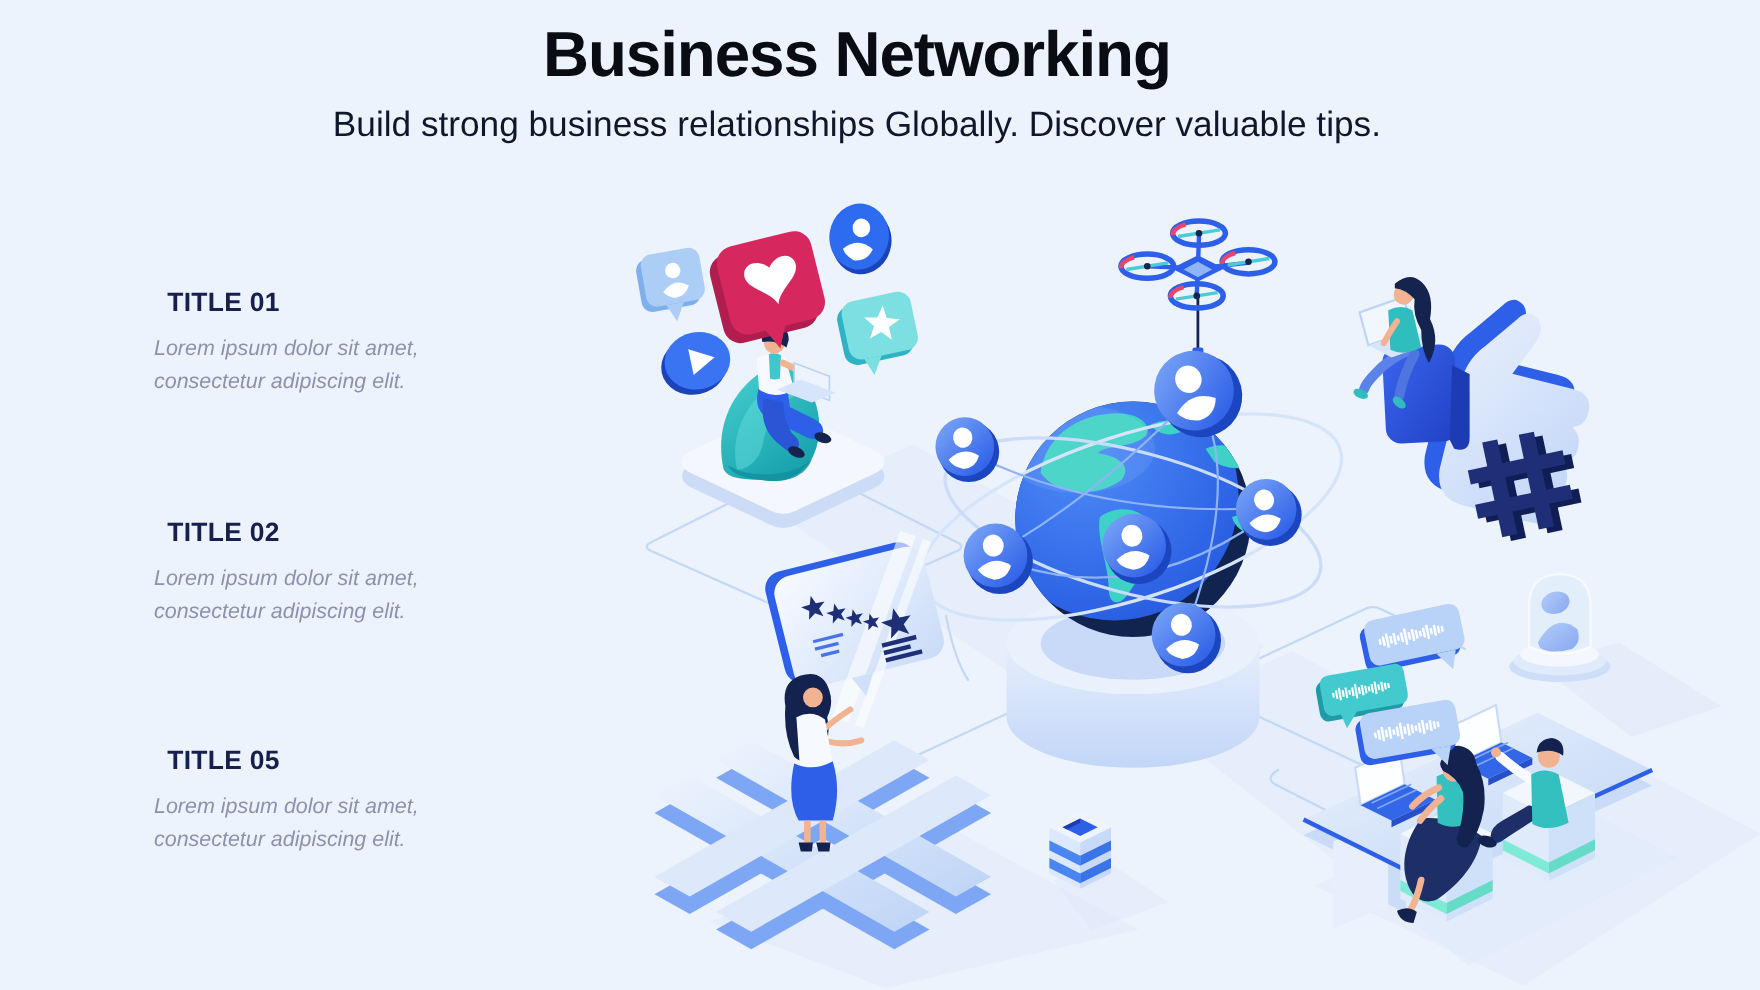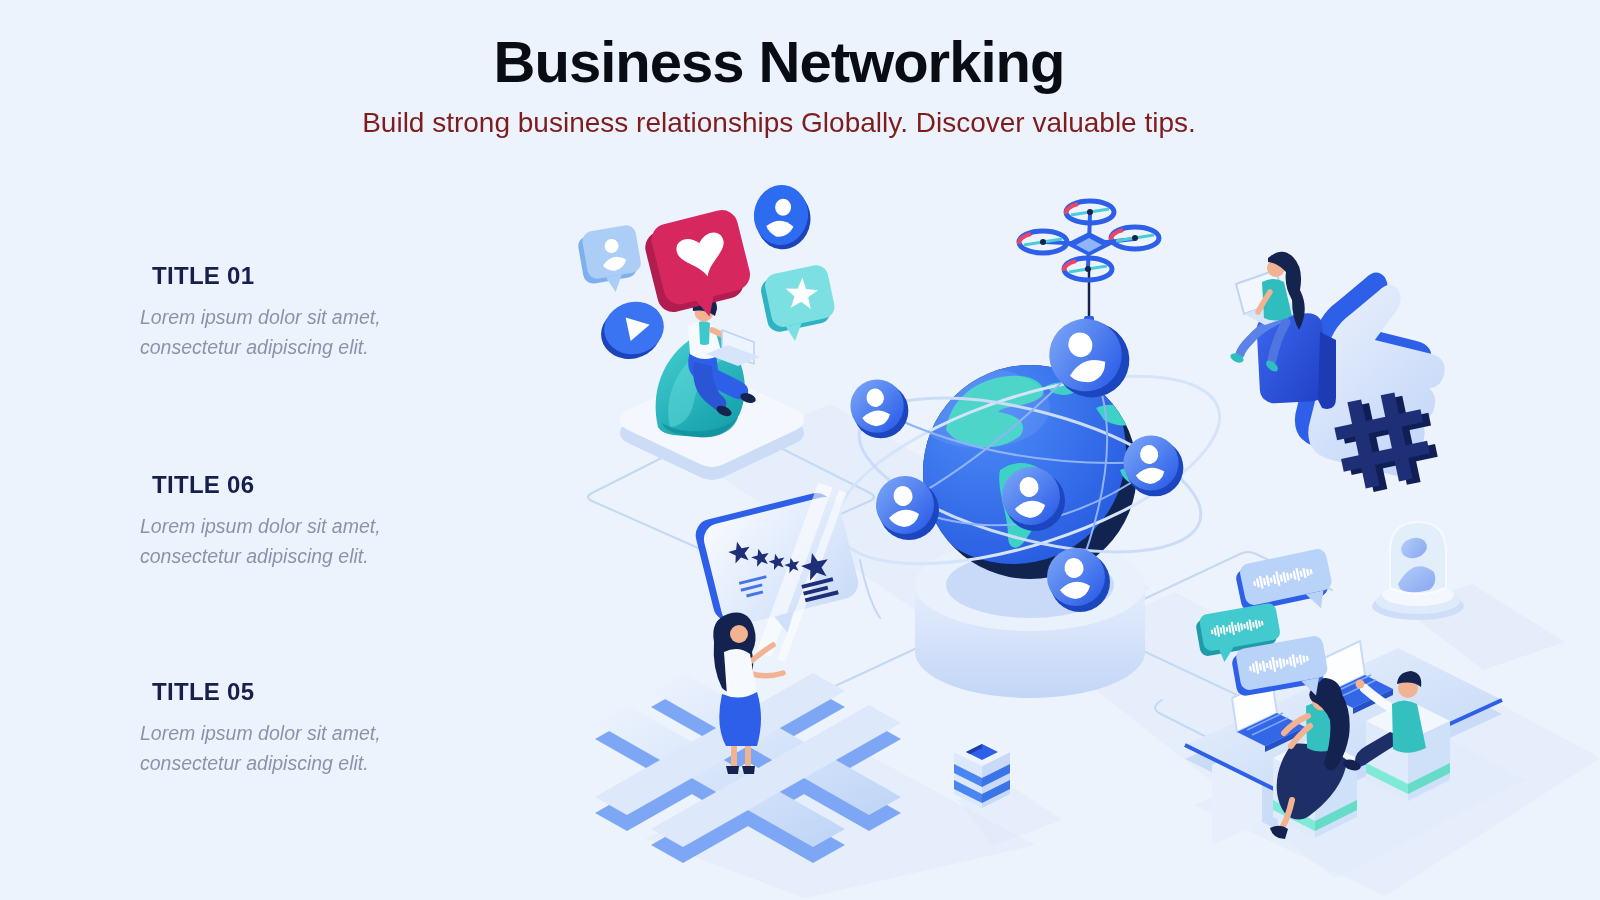--- a/index.html
+++ b/index.html
@@ -1,20 +1,20 @@
 <!DOCTYPE html>
 <html><head>
 <meta charset="utf-8">
 <style>
   html,body{margin:0;padding:0;background:#edf3fc;}
   .page{position:relative;width:1600px;height:900px;background:#edf3fc;overflow:hidden;
         font-family:"Liberation Sans",sans-serif;}
-  .header{position:absolute;top:12px;left:0;width:1558px;text-align:center;}
+  .header{position:absolute;top:0;left:0;width:1558px;text-align:center;}
   .header h1{margin:16px 0 0 0;font-size:58px;font-weight:800;letter-spacing:-1px;color:#0a0c14;}
-  .header p{margin:12px 0 18px 0;font-size:28px;color:#7f1d1d;}
+  .header p{margin:12px 0 18px 0;font-size:32px;color:#0f172a;}
   .feature{position:absolute;left:140px;width:300px;}
   .feature h2{margin:12px;font-size:24px;font-weight:800;letter-spacing:.3px;color:#171f4d;}
   .feature p{margin:12px 0 0 0;font-size:19.5px;line-height:1.54;color:#8b93ab;width:285px;font-style:italic;}
   .f1{top:250px}.f2{top:459px}.f3{top:666px}
   svg{position:absolute;top:0;left:0;}
 </style>
 </head>
 <body>
 
 <div class="page">
@@ -22,21 +22,21 @@
   <div class="header">
     <h1>Business Networking</h1>
     <p>Build strong business relationships Globally. Discover valuable tips.</p>
   </div>
 
   <div class="feature f1">
     <h2>TITLE 01</h2>
     <p>Lorem ipsum dolor sit amet, consectetur adipiscing elit.</p>
   </div>
   <div class="feature f2">
-    <h2>TITLE 06</h2>
+    <h2>TITLE 02</h2>
     <p>Lorem ipsum dolor sit amet, consectetur adipiscing elit.</p>
   </div>
   <div class="feature f3">
     <h2>TITLE 05</h2>
     <p>Lorem ipsum dolor sit amet, consectetur adipiscing elit.</p>
   </div>
 
   <svg width="1600" height="900" viewBox="0 0 1600 900">
     <defs>
       <linearGradient id="gAvatar" x1="0" y1="0" x2="1" y2="1">

